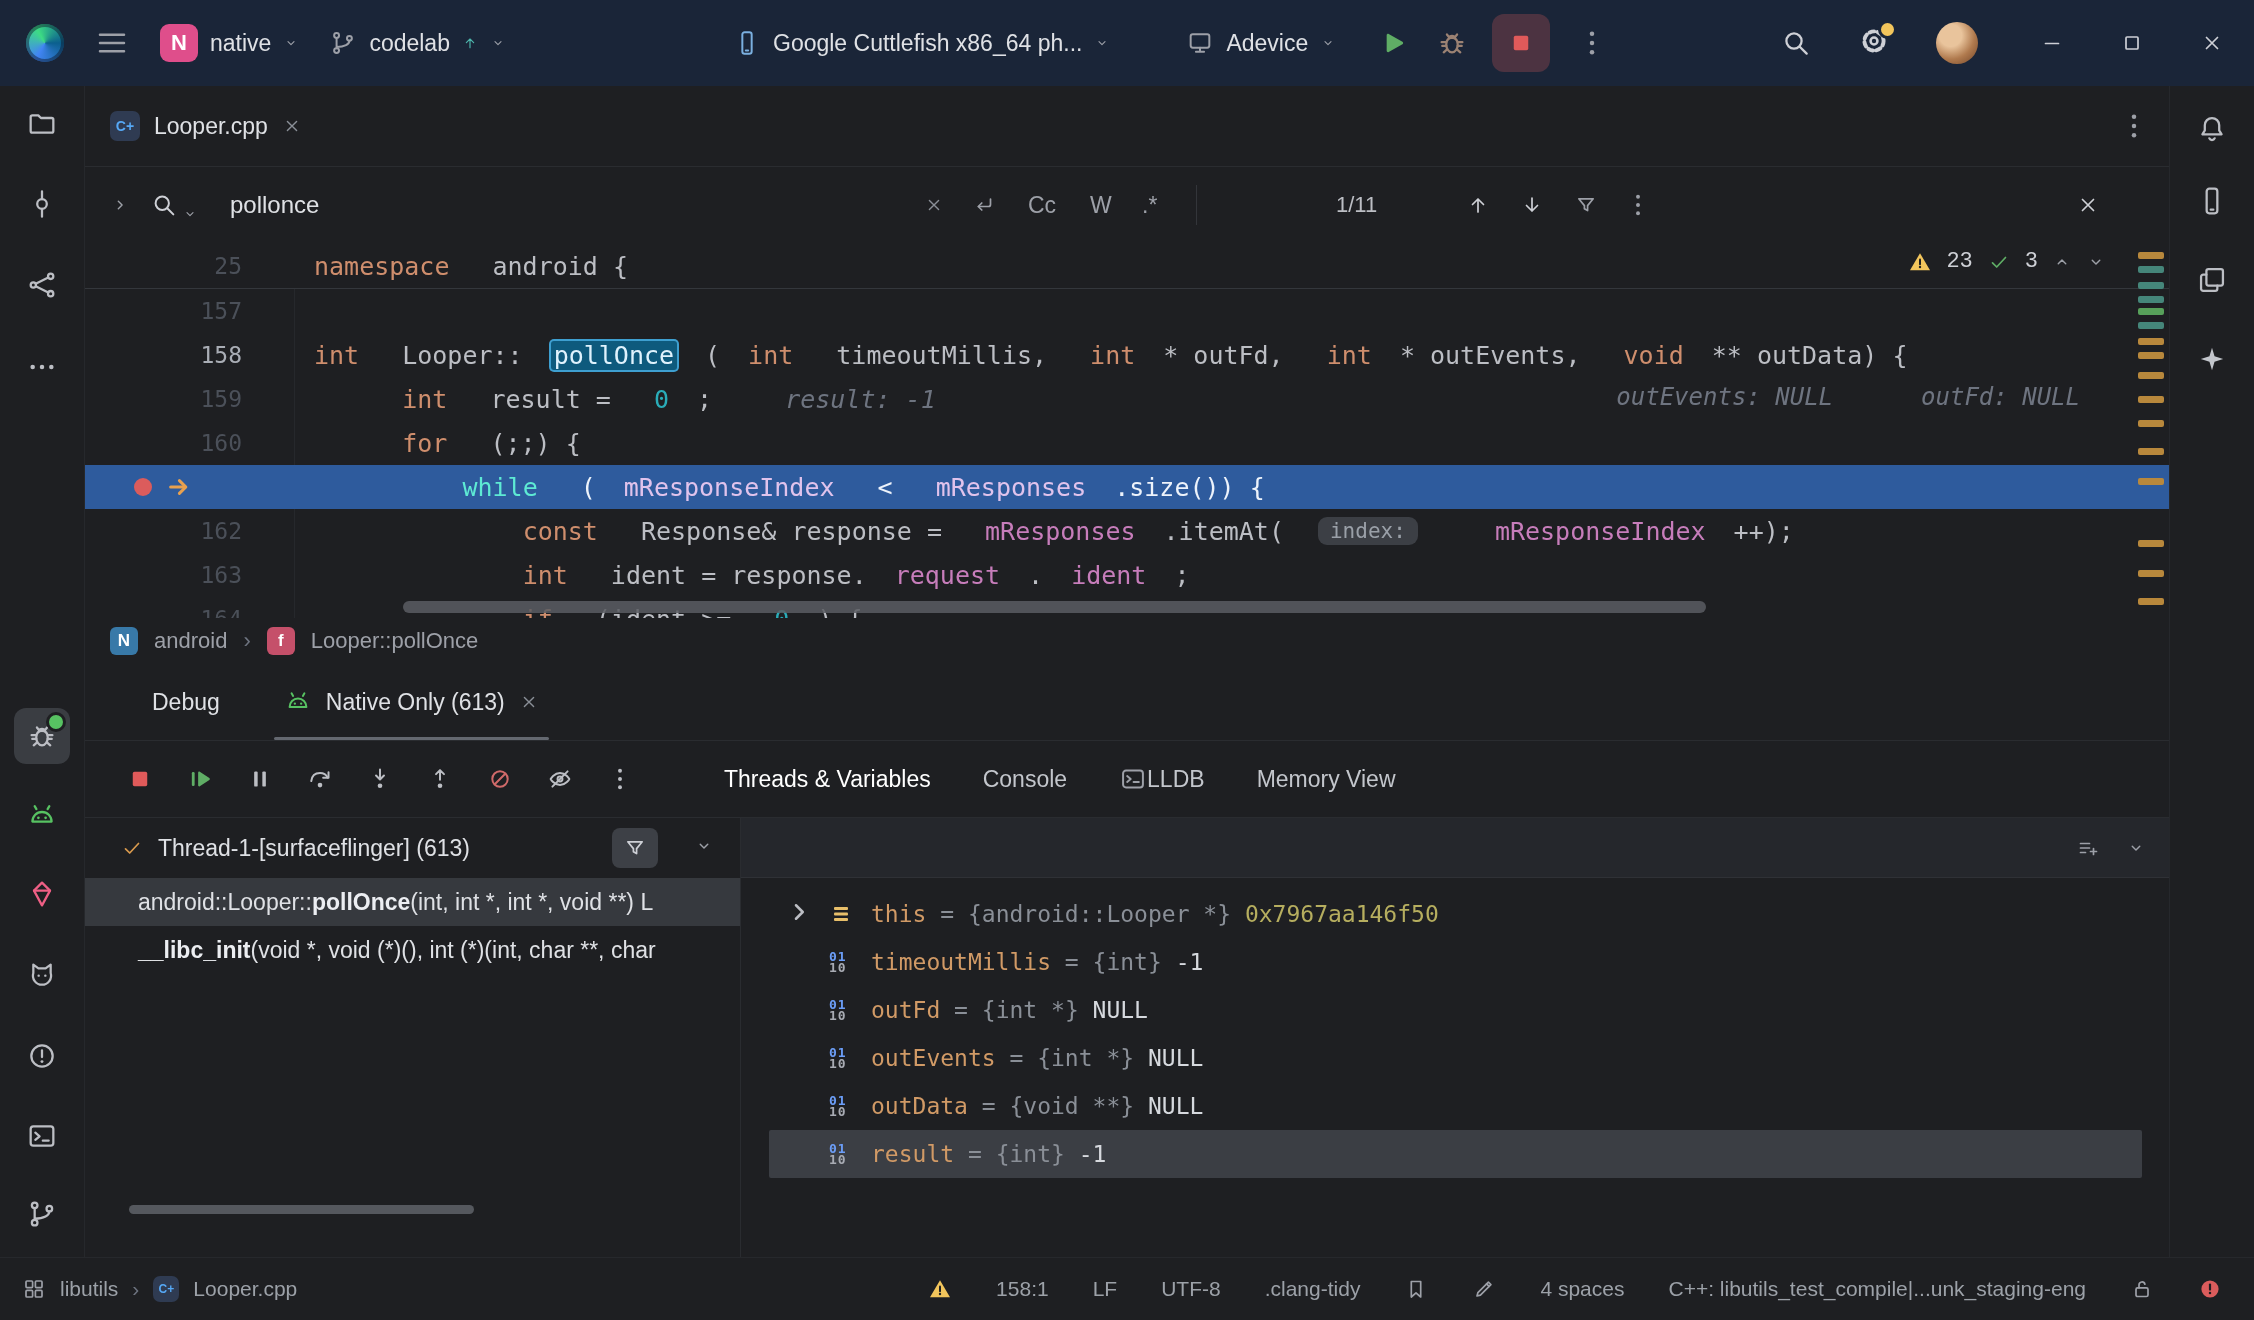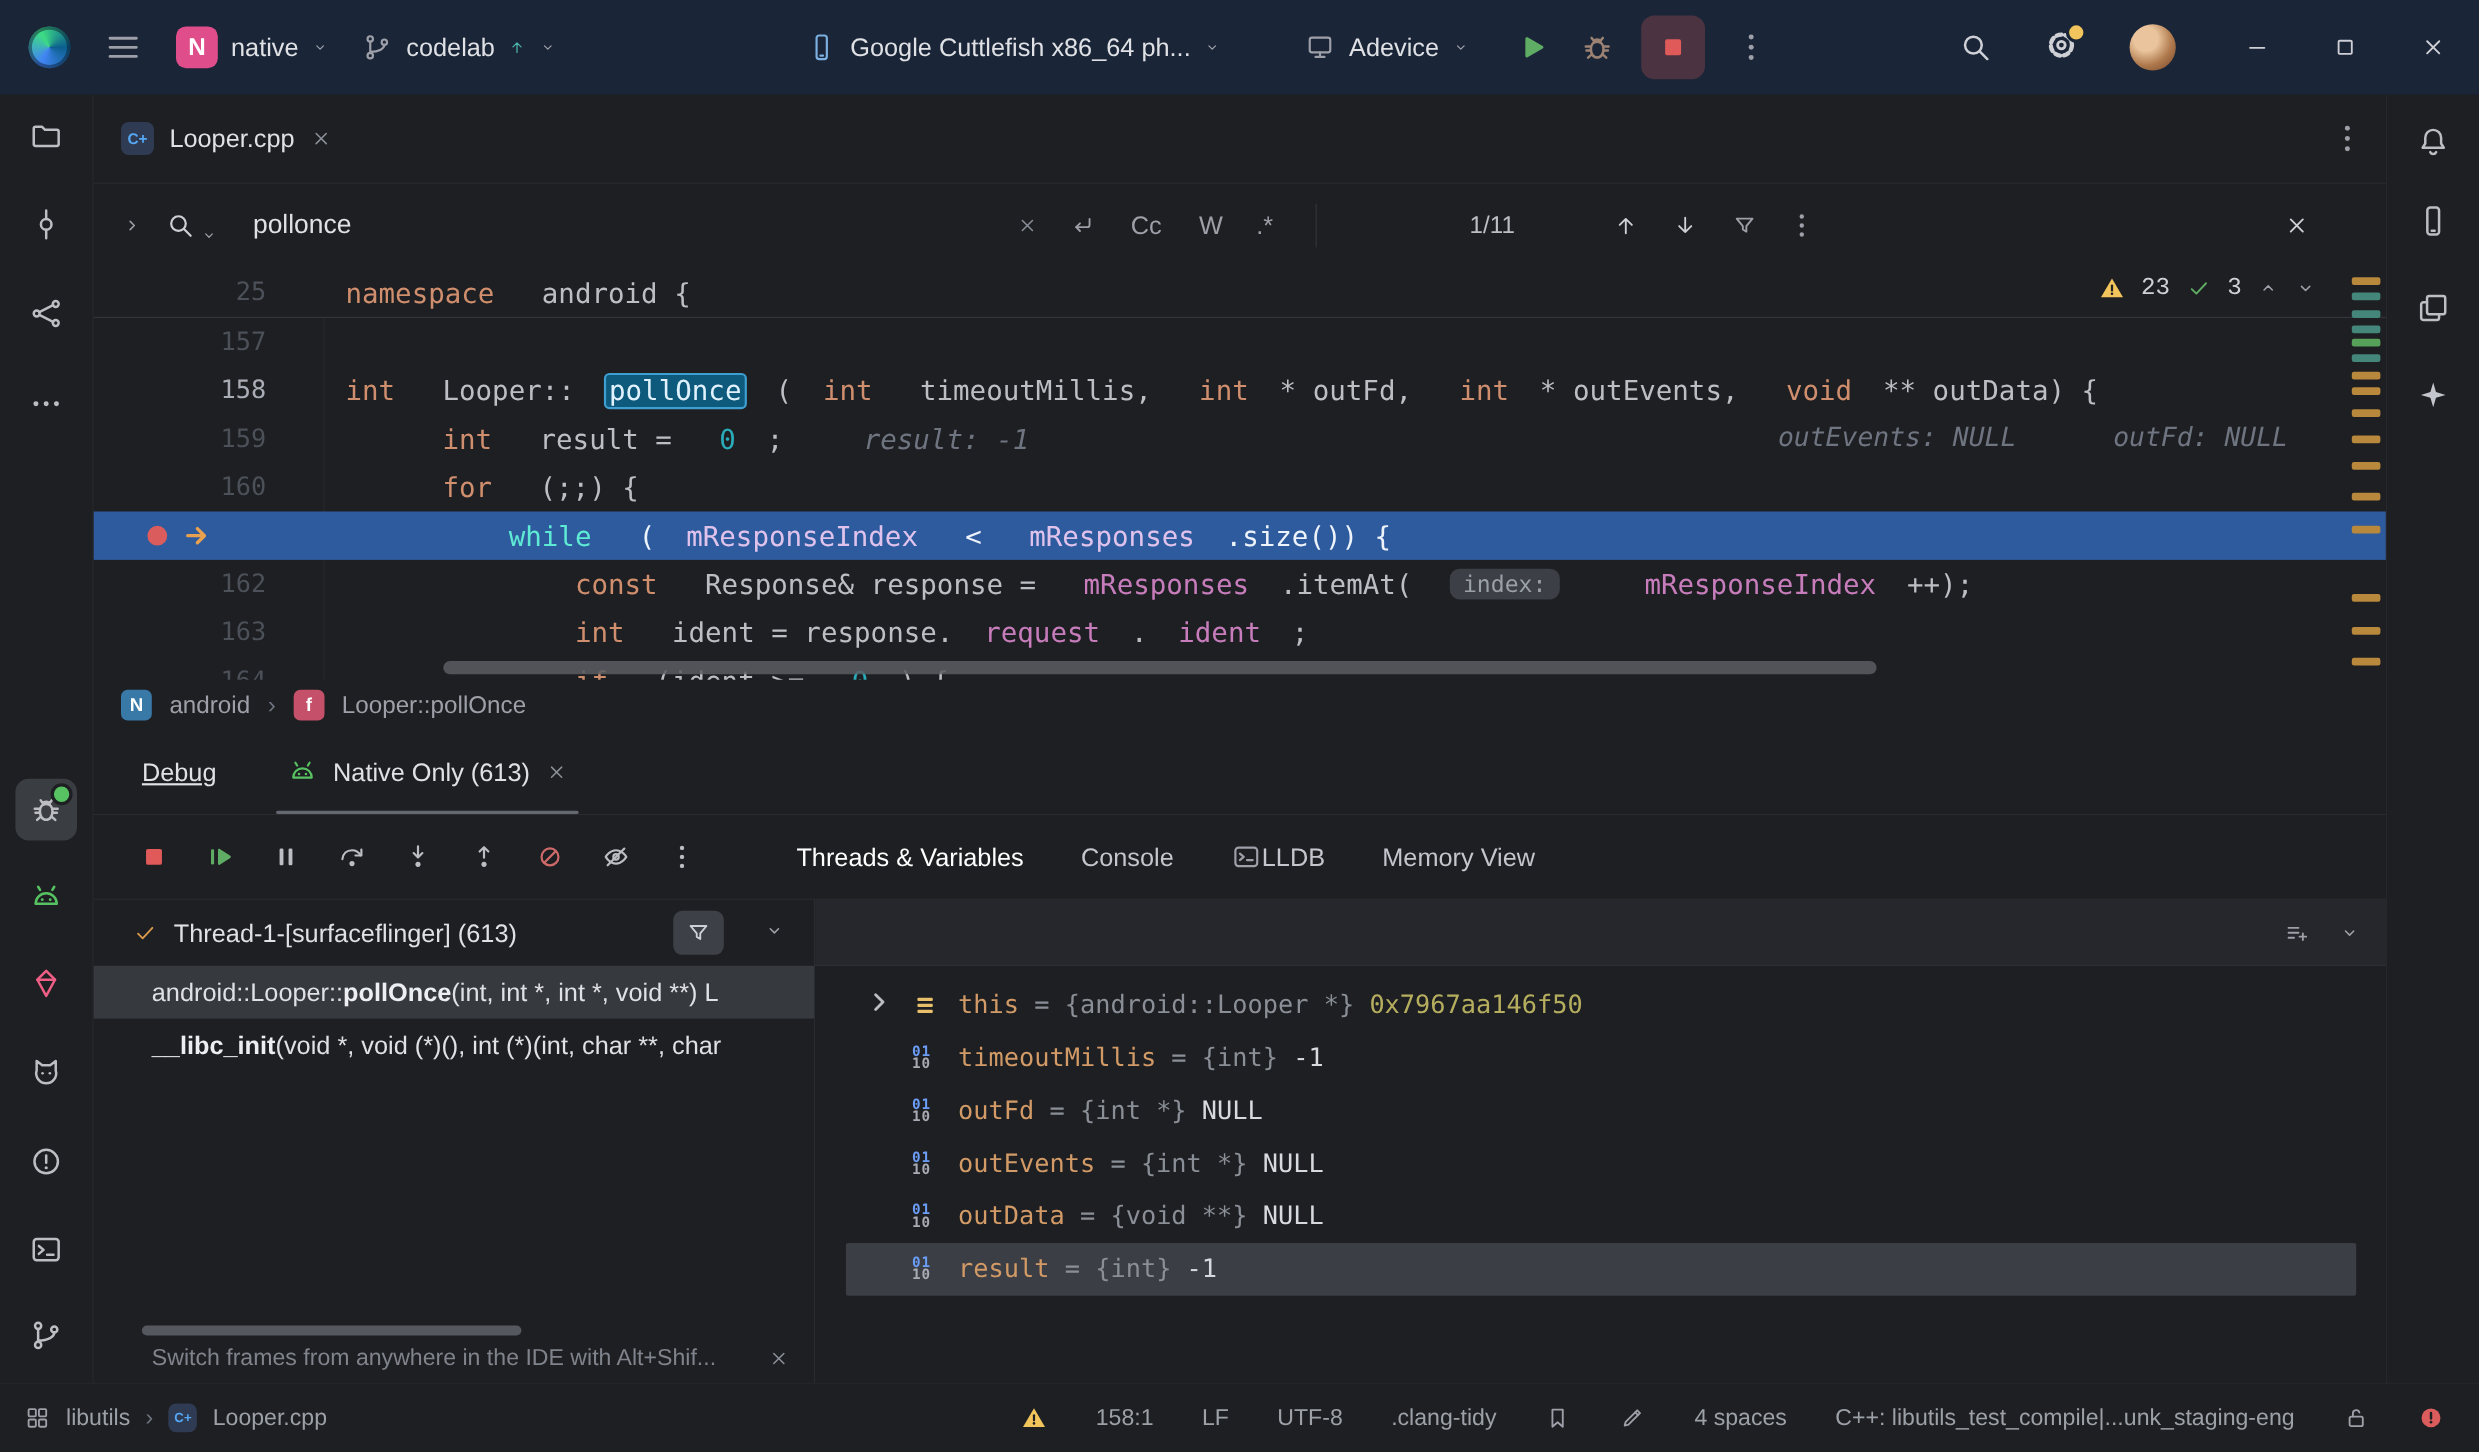--- a/index.html
+++ b/index.html
@@ -73,21 +73,21 @@
 
   
   .crumbs{position:absolute;left:84px;right:84px;top:618px;height:46px;display:flex;align-items:center;gap:16px;padding-left:26px;box-sizing:border-box;font-size:22px;color:#9da0a8;}
   .bcicon{width:28px;height:28px;border-radius:6px;color:#fff;font-weight:bold;font-size:17px;display:grid;place-items:center;}
   .bc-n{background:#3879a8}.bc-f{background:#c5506a}
   .bcsep{color:#6e7480;}
 
   
   .debug{position:absolute;left:84px;right:84px;top:664px;bottom:62px;}
   .dbg-header{height:76px;display:flex;align-items:center;font-size:23px;color:#dfe1e5;}
-  .dbg-title{margin-left:45px;text-decoration:underline;}
+  .dbg-title{margin-left:68px;}
   .sess-tab{position:relative;display:flex;align-items:center;gap:14px;margin-left:64px;height:100%;}
   .sess-tab::after{content:"";position:absolute;left:-10px;right:-10px;bottom:0;height:3px;border-radius:2px;background:#646870;}
   .dbg-toolbar{height:78px;border-top:1px solid #2a2c30;border-bottom:1px solid #2a2c30;display:flex;align-items:center;padding-left:30px;box-sizing:border-box;}
   .dbg-toolbar .tbn{width:52px;height:52px;border-radius:10px;display:grid;place-items:center;margin-right:8px;}
   .dbgtabs{display:flex;align-items:center;gap:52px;margin-left:70px;font-size:23px;}
   .dtab{color:#c3c6cc}.dtab.sel{color:#ffffff}
   .dtab-lldb{display:flex;align-items:center;color:#c3c6cc;}
 
   .frames-panel{position:absolute;left:0;top:154px;bottom:0;width:656px;border-right:1px solid #2a2c30;overflow:hidden;}
   .thread-row{height:60px;display:flex;align-items:center;gap:14px;padding-left:36px;font-size:23px;color:#dfe1e5;}
@@ -626,28 +626,20 @@
             <svg viewBox="0 0 24 24" fill="none" stroke="currentColor" stroke-width="1.7" stroke-linecap="round" stroke-linejoin="round">
               <path d="M7.5 10l4.5 4.5L16.5 10"></path>
             </svg>
           </span>
       </div>
       <div id="frames">
           <div class="frow sel"><span>android::Looper::</span><b>pollOnce</b><span>(int, int *, int *, void **) L</span></div>
           <div class="frow"><span></span><b>__libc_init</b><span>(void *, void (*)(), int (*)(int, char **, char</span></div>
         </div>
       <div class="fr-scroll"></div>
-      <div class="tiprow">
-        <span>Switch frames from anywhere in the IDE with Alt+Shif...</span>
-        <span class="i18 tip-close" data-icon="close" style="color:#8a8f97">
-            <svg viewBox="0 0 24 24" fill="none" stroke="currentColor" stroke-width="1.7" stroke-linecap="round" stroke-linejoin="round">
-              <path d="m6.5 6.5 11 11M17.5 6.5l-11 11"></path>
-            </svg>
-          </span>
-      </div>
     </div>
 
     <div class="vars-panel">
       <div class="evalrow">
         <span class="eval-icons">
           <span class="i22" data-icon="watch-new">
               <svg viewBox="0 0 24 24" fill="none" stroke="currentColor" stroke-width="1.7" stroke-linecap="round" stroke-linejoin="round">
                 <path d="M4.5 7.5h9M4.5 12h9M4.5 16.5h5"></path>
                 <path d="M17.5 12.5v6M14.5 15.5h6"></path>
               </svg>

